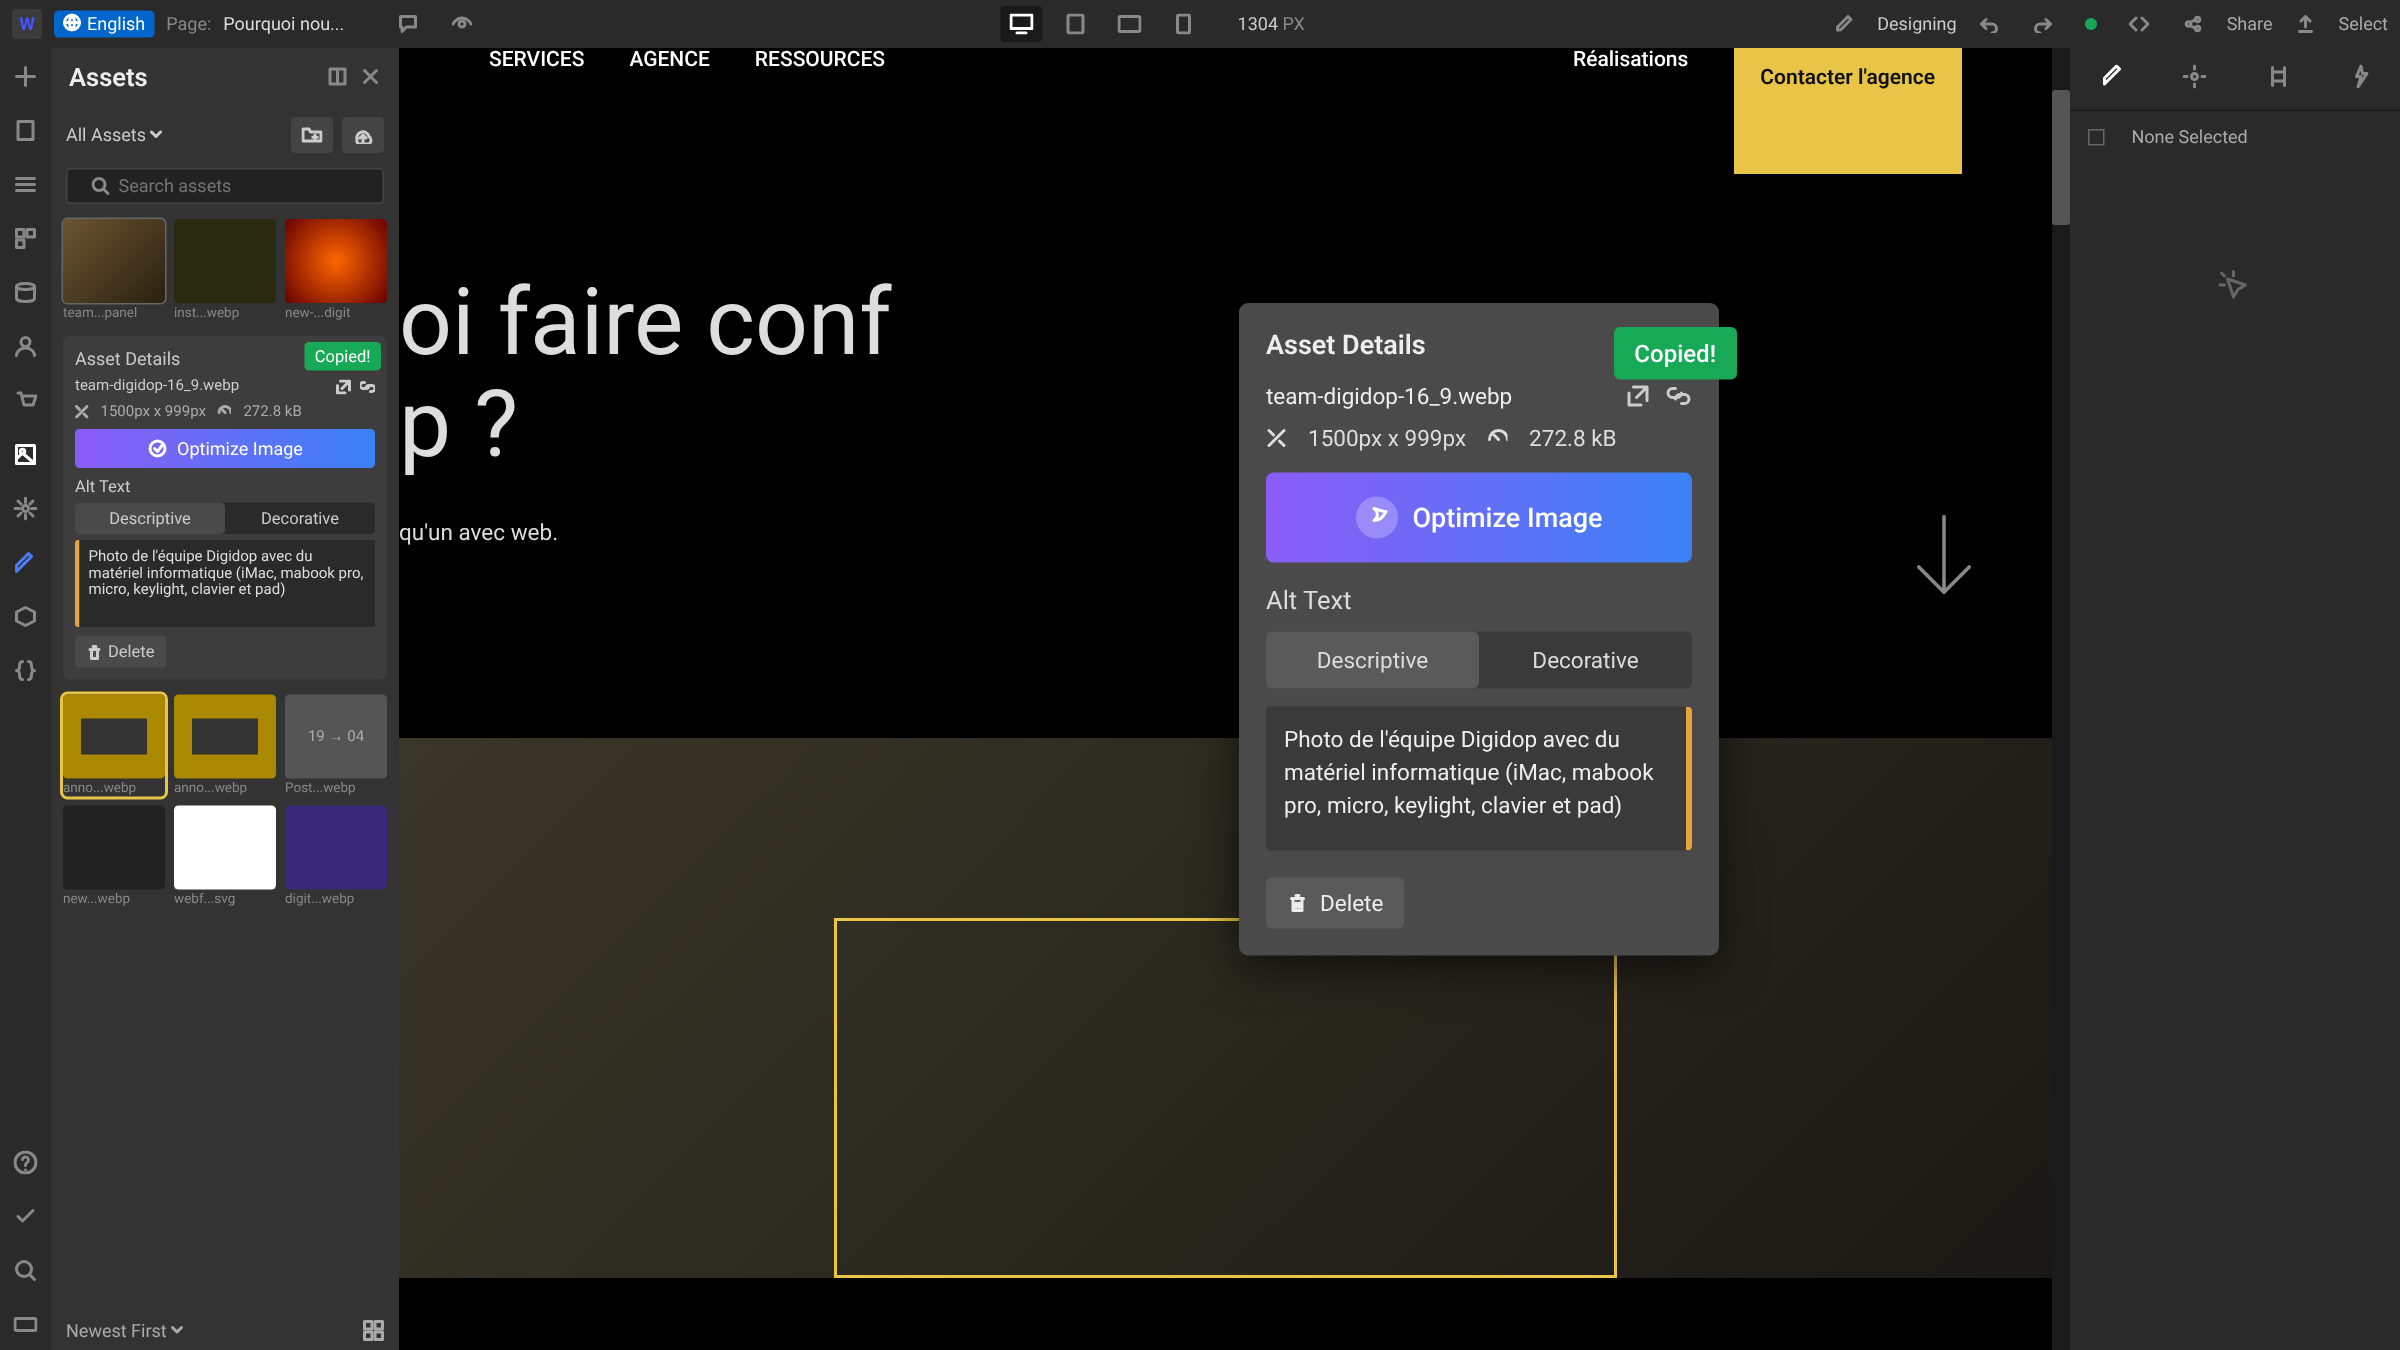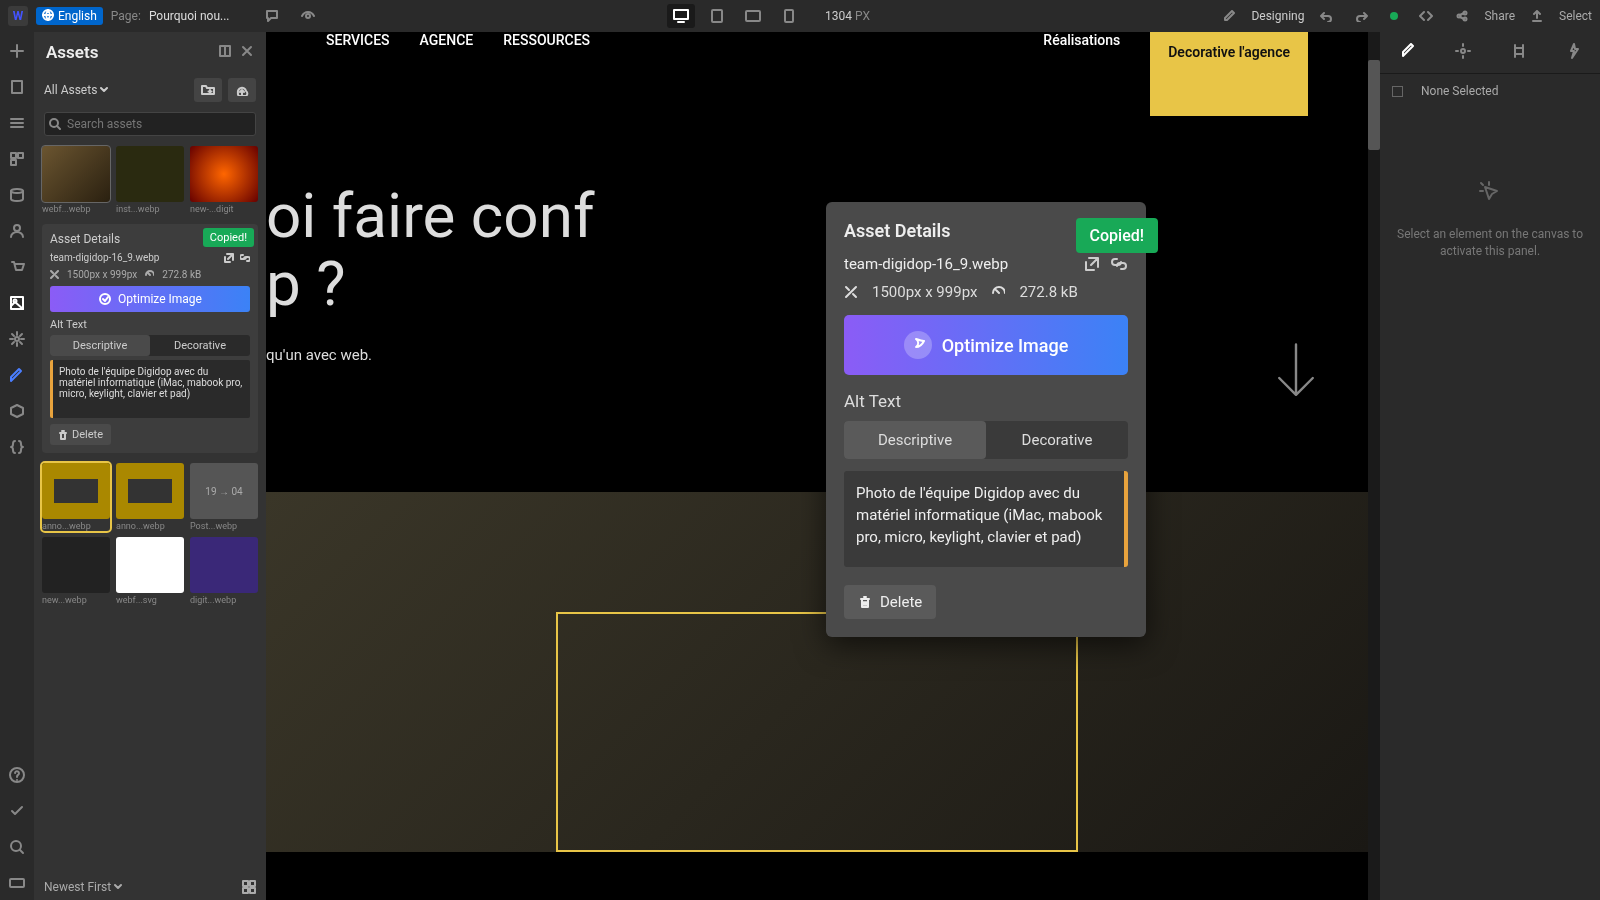--- a/index.html
+++ b/index.html
@@ -15,21 +15,21 @@
 .lnav{width:34px;background:#2a2a2a;display:flex;flex-direction:column;align-items:center;padding-top:10px;gap:18px}
 .lnav-ico{width:18px;height:18px;color:#888;cursor:pointer;display:flex;align-items:center;justify-content:center}
 .lnav-ico svg{width:16px;height:16px}
 .assets-panel{width:232px;background:#333;display:flex;flex-direction:column;position:relative}
 .assets-head{padding:10px 12px;display:flex;align-items:center;justify-content:space-between}
 .assets-head h2{font-size:17px;color:#eee;font-weight:600}
 .assets-head-icons{display:flex;gap:8px;color:#888}
 .assets-toolbar{padding:6px 10px;display:flex;align-items:center;gap:6px}
 .dropdown-sm{font-size:12px;color:#ccc;flex:1;cursor:pointer}
 .btn-sm{width:28px;height:24px;background:#444;border-radius:3px;display:flex;align-items:center;justify-content:center;cursor:pointer}
-.search-box{margin:4px 10px;background:#222;border:1px solid #444;border-radius:3px;padding:4px 4px;display:flex;align-items:center;gap:6px;font-size:12px;color:#888}
+.search-box{margin:4px 10px;background:#222;border:1px solid #444;border-radius:3px;padding:4px 16px;display:flex;align-items:center;gap:6px;font-size:12px;color:#888}
 .search-box input{background:none;border:none;color:#ccc;flex:1;outline:none;font-size:12px}
 .assets-grid{padding:6px 8px;display:flex;gap:6px;flex-wrap:wrap}
 .asset-thumb{width:68px;display:flex;flex-direction:column;gap:2px;cursor:pointer}
 .asset-thumb .img{width:68px;height:56px;background:#553300;border-radius:3px}
 .asset-thumb.sel .img{outline:1px solid #666}
 .asset-thumb .lbl{font-size:9px;color:#888;overflow:hidden;text-overflow:ellipsis;white-space:nowrap}
 .asset-thumb.yellow .img{background:#aa8800;position:relative}
 .asset-thumb.yellow .img::after{content:"";position:absolute;inset:16px 12px;background:#333}
 .asset-thumb.grey .img{background:#555}
 .asset-thumb.dark .img{background:#222}
@@ -301,21 +301,21 @@
       <svg width="12" height="12">
           <circle cx="5" cy="5" r="4"></circle>
           <path d="M8 8l3 3"></path>
         </svg>
       <input placeholder="Search assets" style="">
     </div>
 
     <div class="assets-grid">
       <div class="asset-thumb sel">
           <div class="img" style="background:linear-gradient(135deg,#6b5530,#2a2010)"></div>
-          <div class="lbl">webf...webp</div>
+          <div class="lbl">team...panel</div>
         </div>
       <div class="asset-thumb">
           <div class="img" style="background:#2a2a10"></div>
           <div class="lbl">inst...webp</div>
         </div>
       <div class="asset-thumb">
           <div class="img" style="background:radial-gradient(circle,#ff6600,#660000)"></div>
           <div class="lbl">new-...digit</div>
         </div>
     </div>
@@ -406,21 +406,21 @@
   </div>
 
   <div class="canvas">
     <div class="page-bg">
       <div class="nav-site">
         <span>SERVICES</span>
         <span>AGENCE</span>
         <span>RESSOURCES</span>
         <div class="sp"></div>
         <span>Réalisations</span>
-        <div class="cta-btn">Decorative l'agence</div>
+        <div class="cta-btn">Contacter l'agence</div>
       </div>
       <div class="hero">
         <h1><span>oi faire conf</span><br><span>p ?</span></h1>
         <p>qu'un avec web.</p>
       </div>
       <div class="arrow-dn">
         <svg viewBox="0 0 40 50">
             <path d="M20 2v40M6 30l14 14 14-14"></path>
           </svg>
       </div>
@@ -498,16 +498,15 @@
           </svg></div>
     </div>
     <div class="none-sel">
       <div class="chk"></div>
       <span>None Selected</span>
     </div>
     <div class="empty-state">
       <div class="ico"><svg width="26" height="26">
             <path d="M8 8l4 12 3-5 5-3zM4 4l2 2M12 3v3M3 12h3"></path>
           </svg></div>
-      <div>Select an element on the canvas to activate this panel.</div>
     </div>
   </div>
 </div>
 
 </body></html>

